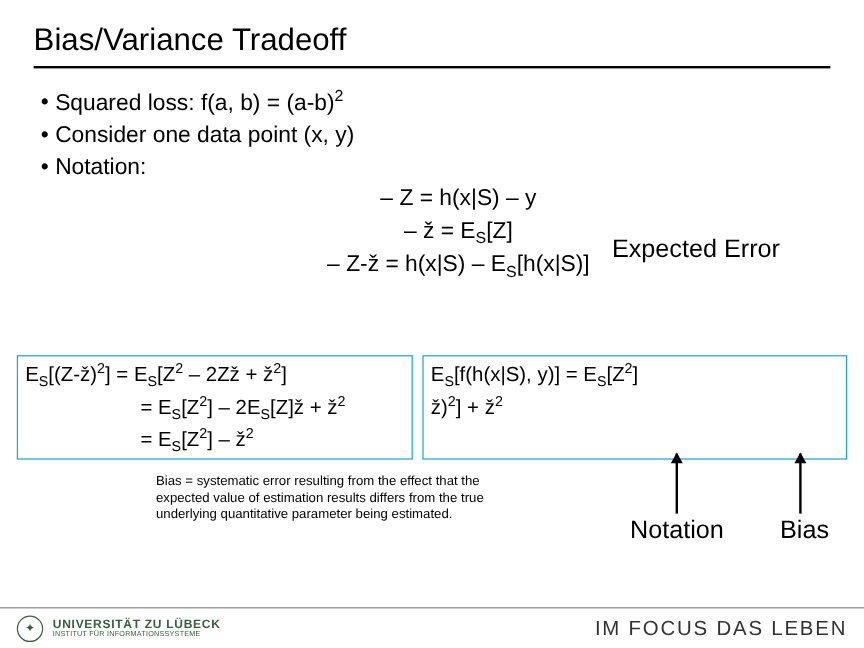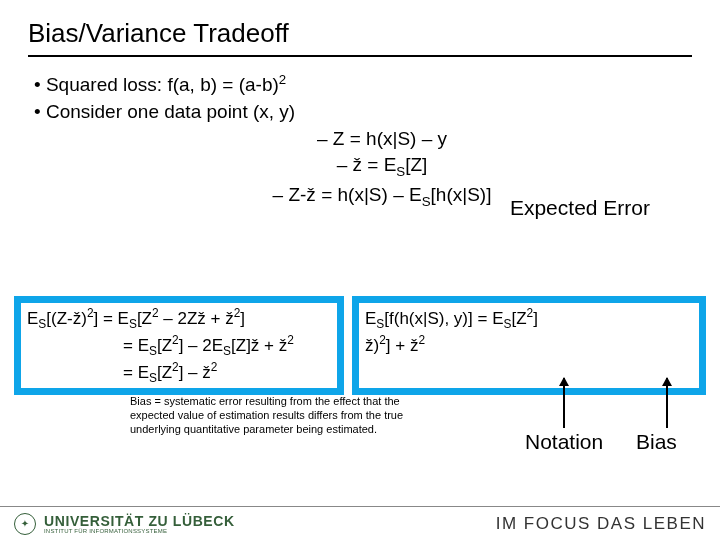--- a/index.html
+++ b/index.html
@@ -56,41 +56,41 @@
     position: absolute;
     top: 296px;
     left: 14px;
     right: 14px;
     display: flex;
     gap: 8px;
     font-size: 17px;
     line-height: 1.35;
   }
   .math-left, .math-right {
-    border: 7px solid #0ea5e9;
+    border: 1px solid #0ea5e9;
     padding: 2px 6px;
   }
   .math-left { width: 330px; }
   .math-right { flex: 1; }
   .bias-def {
     position: absolute;
     left: 130px;
     top: 395px;
     width: 300px;
     font-size: 11px;
     line-height: 1.25;
   }
   .var-label, .bias-label {
     position: absolute;
     font-size: 21px;
     font-weight: 400;
     top: 430px;
   }
   .var-label { left: 525px; }
-  .bias-label { left: 636px; }
+  .bias-label { left: 650px; }
   .arrow {
     position: absolute;
     width: 2px;
     background: #000;
   }
   .arrow::before {
     content: "";
     position: absolute;
     top: -1px;
     left: -4px;
@@ -120,39 +120,40 @@
   .footer .seal {
     width: 22px; height: 22px;
     border: 1.5px solid #355f3a;
     border-radius: 50%;
     display: flex; align-items: center; justify-content: center;
     font-size: 10px;
   }
   .footer .uni-text {
     line-height: 1.0;
   }
-  .footer .uni-name { font-size: 14px; letter-spacing: 0.6px; font-weight: 600; }
+  .footer .uni-name { font-size: 10px; letter-spacing: 0.6px; font-weight: 600; }
   .footer .uni-sub  { font-size: 6px; letter-spacing: 0.2px; }
   .footer .motto {
     font-size: 17px;
     letter-spacing: 1.5px;
     color: #333;
   }
 </style>
 </head>
 <body>
 
 <div class="slide">
   <div class="title">Bias/Variance Tradeoff</div>
 
   <div class="bullets">
     <div class="b1">
       <span>Squared loss: f(a, b) = (a-b)</span><span class="sup">2</span>
     </div>
     <div class="b1">Consider one data point (x, y)</div>
+    <div class="b1">Notation:</div>
     <div class="b2">Z = h(x|S) – y</div>
     <div class="b2">
       <span>ž = E</span><span class="sub">S</span><span>[Z]</span>
     </div>
     <div class="b2">
       <span>Z-ž = h(x|S) – E</span><span class="sub">S</span><span>[h(x|S)]</span>
     </div>
   </div>
 
   <div class="expected-label">Expected Error</div>

